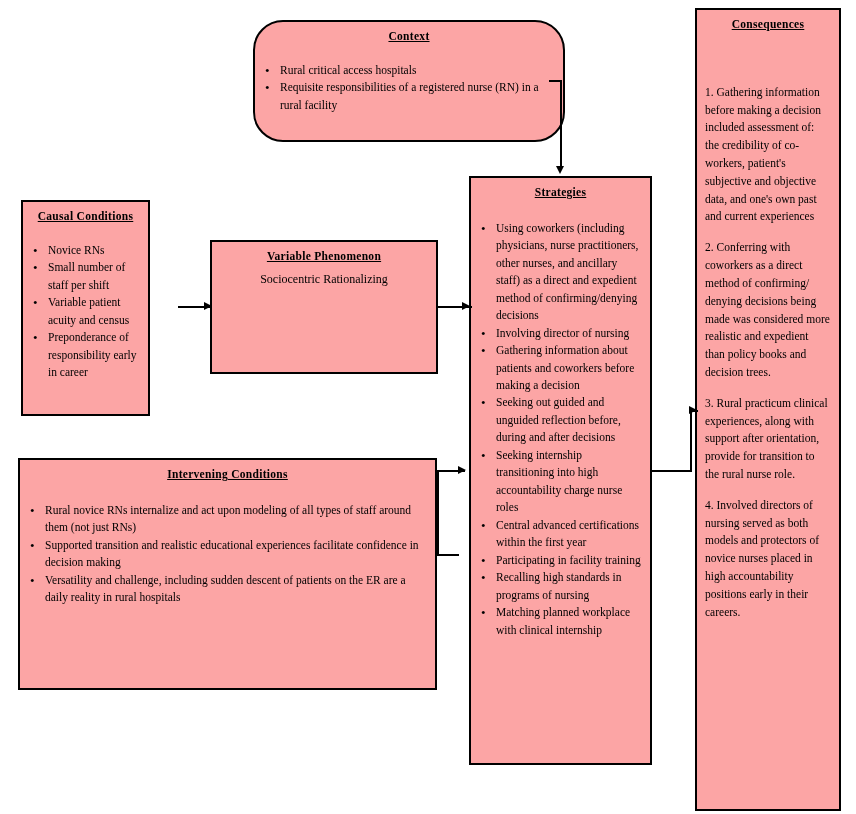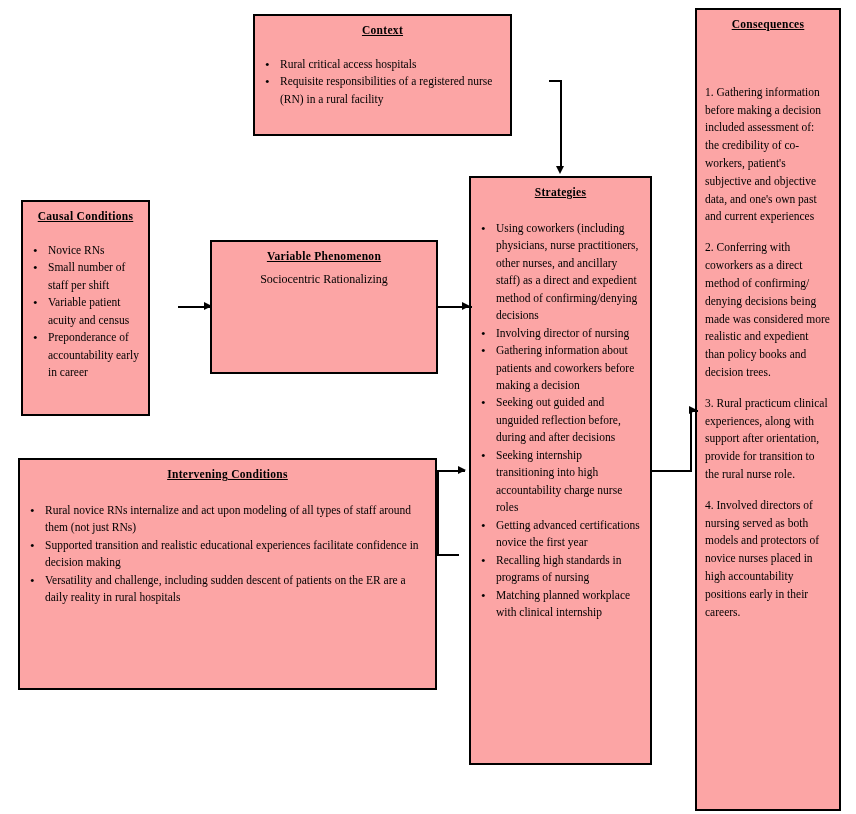--- a/index.html
+++ b/index.html
@@ -59,21 +59,21 @@
     font-size: 11.5px;
     line-height: 1.55;
     margin-bottom: 13px;
   }
   .center-text {
     text-align: center;
     font-size: 12px;
   }
 
   
-  #box-context      { left: 253px;  top: 14px;  width: 259px; height: 122px; }
+  #box-context      { left: 253px;  top: 20px;  width: 312px; height: 122px; border-radius: 30px; }
   #box-causal       { left: 21px;   top: 200px; width: 129px; height: 216px; }
   #box-central      { left: 210px;  top: 240px; width: 228px; height: 134px; }
   #box-strategies   { left: 469px;  top: 176px; width: 183px; height: 589px; }
   #box-intervening  { left: 18px;   top: 458px; width: 419px; height: 232px; }
   #box-consequences { left: 695px;  top: 8px;   width: 146px; height: 803px; }
 
   
   .ln {
     position: absolute;
     background: #000000;
@@ -130,21 +130,21 @@
       <li>Requisite responsibilities of a registered nurse (RN) in a rural facility</li>
     </ul>
   </div>
 
   <div class="box" id="box-causal">
     <div class="box-title">Causal Conditions</div>
     <ul class="bullets" style="margin-top:18px;">
       <li>Novice RNs</li>
       <li>Small number of staff per shift</li>
       <li>Variable patient acuity and census</li>
-      <li>Preponderance of accountability early in career</li>
+      <li>Preponderance of responsibility early in career</li>
     </ul>
   </div>
 
   <div class="box" id="box-central">
     <div class="box-title">Variable Phenomenon</div>
     <div class="center-text" style="margin-top:8px;">Sociocentric Rationalizing</div>
   </div>
 
   <div class="box" id="box-intervening">
     <div class="box-title">Intervening Conditions</div>
@@ -156,21 +156,22 @@
   </div>
 
   <div class="box" id="box-strategies">
     <div class="box-title">Strategies</div>
     <ul class="bullets" style="margin-top:20px;">
       <li>Using coworkers (including physicians, nurse practitioners, other nurses, and ancillary staff) as a direct and expedient method of confirming/denying decisions</li>
       <li>Involving director of nursing</li>
       <li>Gathering information about patients and coworkers before making a decision</li>
       <li>Seeking out guided and unguided reflection before, during and after decisions</li>
       <li>Seeking internship transitioning into high accountability charge nurse roles</li>
-      <li>Getting advanced certifications novice the first year</li>
+      <li>Central advanced certifications within the first year</li>
+      <li>Participating in facility training</li>
       <li>Recalling high standards in programs of nursing</li>
       <li>Matching planned workplace with clinical internship</li>
     </ul>
   </div>
 
   <div class="box" id="box-consequences">
     <div class="box-title">Consequences</div>
     <div style="margin-top:52px;">
       <div class="numbered-item">1. Gathering information before making a decision included assessment of: the credibility of co-workers, patient's subjective and objective data, and one's own past and current experiences</div>
       <div class="numbered-item">2. Conferring with coworkers as a direct method of confirming/ denying decisions being made was considered more realistic and expedient than policy books and decision trees.</div>

